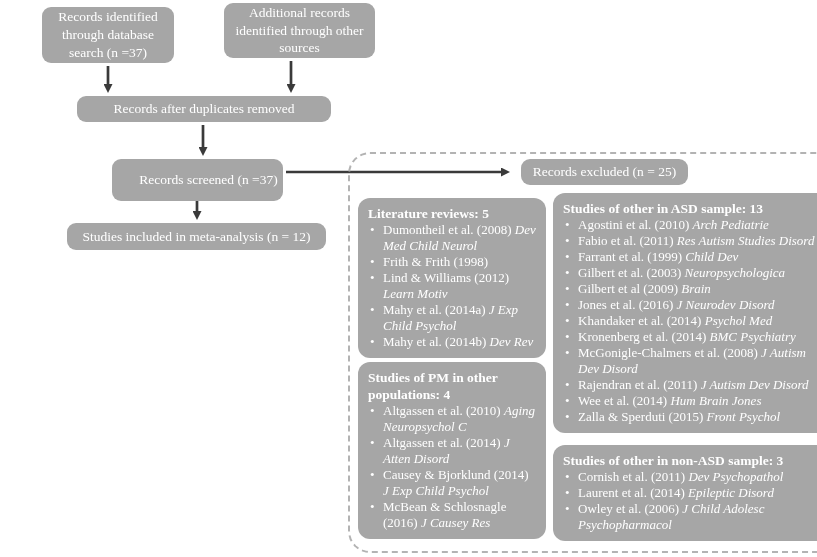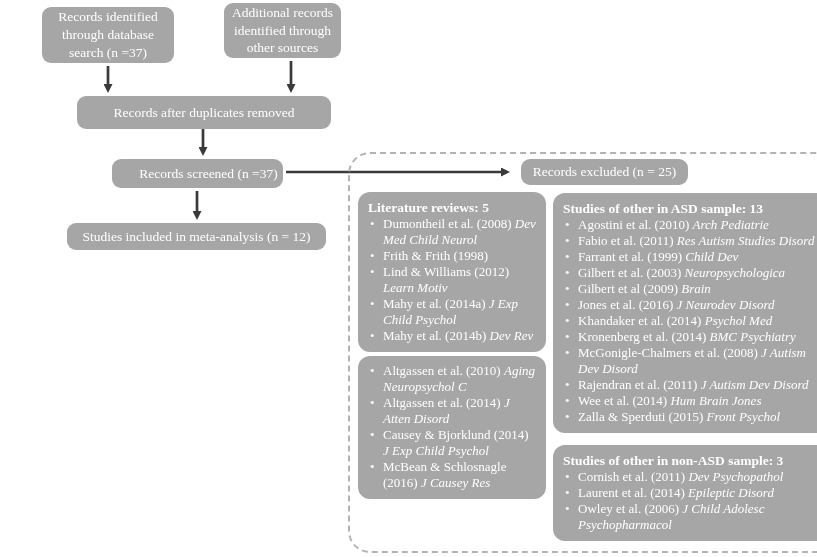--- a/index.html
+++ b/index.html
@@ -17,35 +17,35 @@
   .fbox {
     position:absolute; box-sizing:border-box;
     background:var(--box-fill,#a6a6a6);
     color:var(--box-text,#ffffff);
     border-radius:9px;
     display:flex; align-items:center; justify-content:center;
     text-align:center; font-size:13.5px; line-height:1.32;
     padding:2px 6px;
   }
   .b1 { left:8px;   top:7px;   width:132px; height:56px; }
-  .b2 { left:190px; top:3px;   width:117px; height:55px; }
-  .b3 { left:43px;  top:96px;  width:254px; height:33px; white-space:nowrap; }
-  .b4 { left:78px;  top:159px; width:171px; height:29px; white-space:nowrap;padding-left:28px; }
+  .b2 { left:190px; top:3px;   width:151px; height:55px; }
+  .b3 { left:43px;  top:96px;  width:254px; height:26px; white-space:nowrap; }
+  .b4 { left:78px;  top:159px; width:171px; height:42px; white-space:nowrap;padding-left:28px; }
   .b5 { left:33px;  top:223px; width:259px; height:27px; white-space:nowrap; }
 
   .dashed-panel {
     position:absolute; box-sizing:border-box;
     left:314px; top:152px; width:497px; height:401px;
     border:2px dashed var(--dashed-border,#b3b3b3);
     border-radius:22px;
   }
   .bexcl { left:487px; top:159px; width:167px; height:26px; white-space:nowrap; }
 
   .col { position:absolute; display:flex; flex-direction:column; }
-  .col-left  { left:324px; top:192px; width:188px; gap:4px; }
+  .col-left  { left:324px; top:198px; width:188px; gap:4px; }
   .col-right { left:519px; top:193px; width:283px; gap:12px; }
 
   .group {
     box-sizing:border-box;
     background:var(--box-fill,#a6a6a6);
     color:var(--box-text,#ffffff);
     border-radius:12px;
     padding:7px 10px 8px 10px;
     font-size:13px; line-height:16px;
   }
@@ -87,20 +87,21 @@
         <div class="gtitle">Literature reviews: 5</div>
         <ul>
           <li><span>Dumontheil et al. (2008) </span><span class="journal">Dev Med Child Neurol</span></li>
           <li><span>Frith &amp; Frith (1998)</span></li>
           <li><span>Lind &amp; Williams (2012) </span><span class="journal">Learn Motiv</span></li>
           <li><span>Mahy et al. (2014a) </span><span class="journal">J Exp Child Psychol</span></li>
           <li><span>Mahy et al. (2014b) </span><span class="journal">Dev Rev</span></li>
         </ul>
       </div>
       <div class="group">
+        <div class="gtitle">Studies of PM in other populations: 4</div>
         <ul>
           <li><span>Altgassen et al. (2010) </span><span class="journal">Aging Neuropsychol C</span></li>
           <li><span>Altgassen et al. (2014) </span><span class="journal">J Atten Disord</span></li>
           <li><span>Causey &amp; Bjorklund (2014) </span><span class="journal">J Exp Child Psychol</span></li>
           <li><span>McBean &amp; Schlosnagle (2016) </span><span class="journal">J Causey Res</span></li>
         </ul>
       </div>
     </div>
   <div class="col col-right">
       <div class="group">

